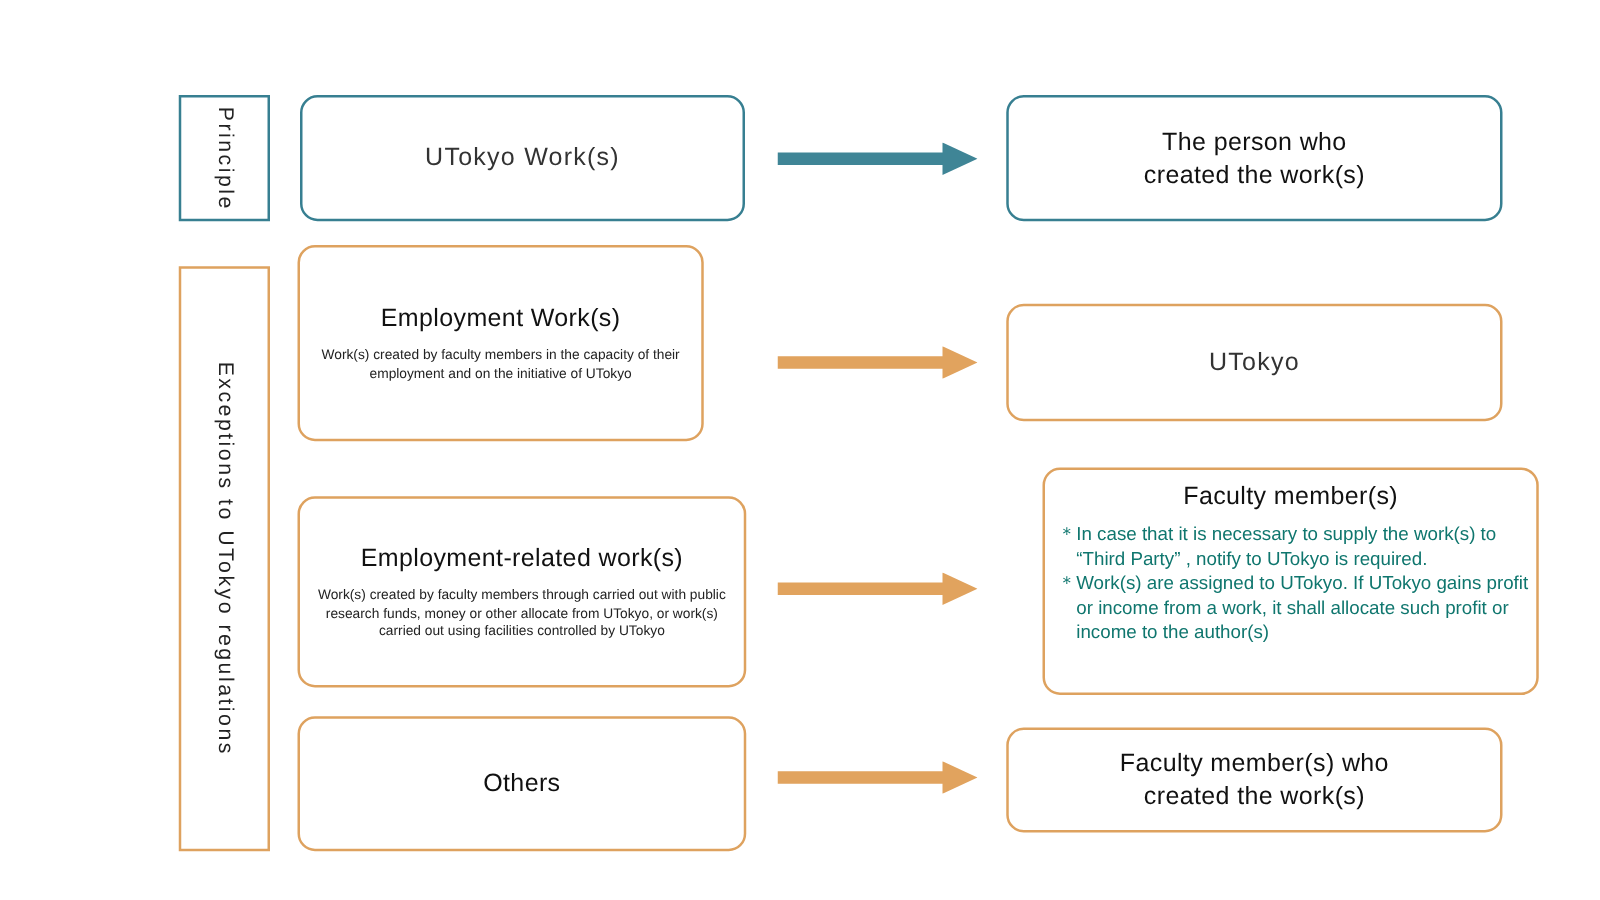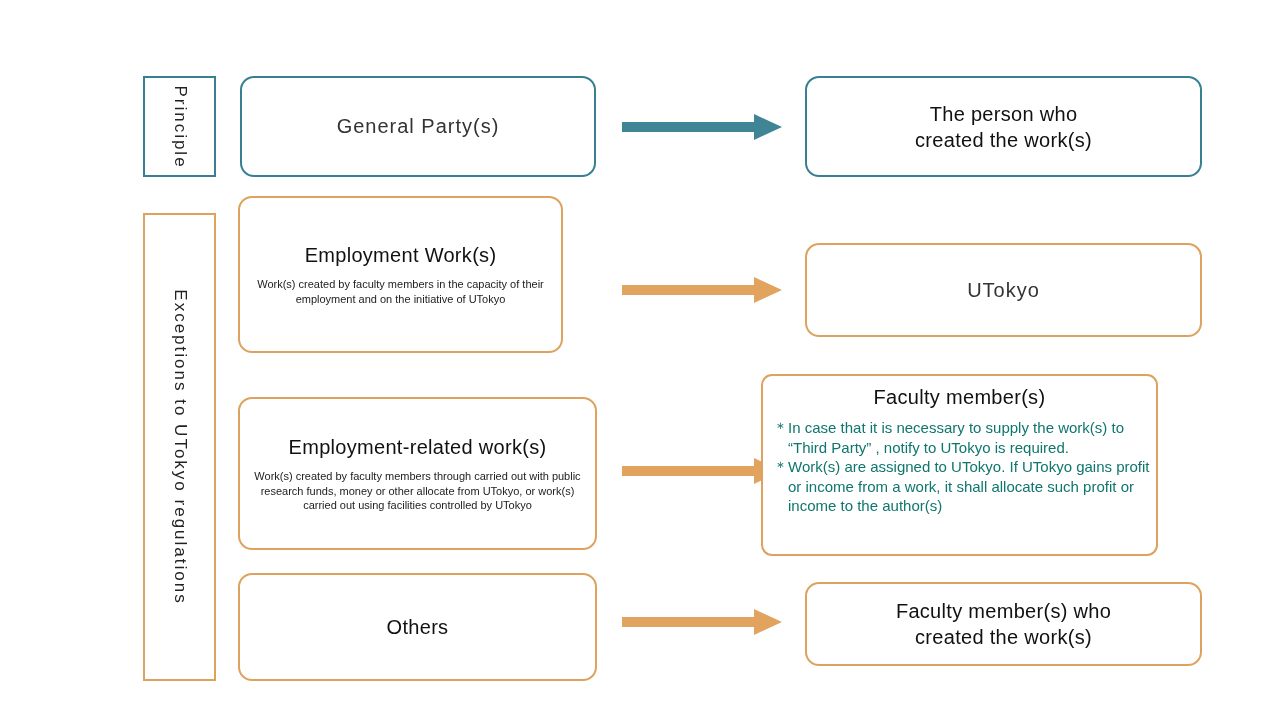--- a/index.html
+++ b/index.html
@@ -52,21 +52,21 @@
 
   <div class="vbox teal" style="left:143px;top:76px;width:73px;height:101px;">
     <span class="vtext">Principle</span>
   </div>
 
   <div class="vbox orange" style="left:143px;top:213px;width:73px;height:468px;">
     <span class="vtext">Exceptions to UTokyo regulations</span>
   </div>
 
   <div class="box teal" style="left:240px;top:76px;width:356px;height:101px;">
-    <span class="plain-title">General Party(s)</span>
+    <span class="plain-title">UTokyo Work(s)</span>
   </div>
 
   <div class="arrow teal" style="left:622px;top:114px;">
     <svg viewBox="0 0 160 26" preserveAspectRatio="none">
       <rect x="0" y="8" width="134" height="10" fill="currentColor"></rect>
       <polygon points="132,0 160,13 132,26" fill="currentColor"></polygon>
     </svg>
   </div>
 
   <div class="box teal" style="left:805px;top:76px;width:397px;height:101px;">
@@ -95,21 +95,21 @@
     <span class="body-text">Work(s) created by faculty members through carried out with public research funds, money or other allocate from UTokyo, or work(s) carried out using facilities controlled by UTokyo</span>
   </div>
 
   <div class="arrow orange" style="left:622px;top:458px;">
     <svg viewBox="0 0 160 26" preserveAspectRatio="none">
       <rect x="0" y="8" width="134" height="10" fill="currentColor"></rect>
       <polygon points="132,0 160,13 132,26" fill="currentColor"></polygon>
     </svg>
   </div>
 
-  <div class="box orange faculty-box" style="left:761px;top:374px;width:397px;height:182px;border-radius:11px;">
+  <div class="box orange faculty-box" style="left:834px;top:374px;width:397px;height:182px;">
     <span class="bold-title">Faculty member(s)</span>
     <div class="notes">
       <div class="note">＊In case that it is necessary to supply the work(s) to “Third Party” , notify to UTokyo is required.</div>
       <div class="note">＊Work(s) are assigned to UTokyo. If UTokyo gains profit or income from a work, it shall allocate such profit or income to the author(s)</div>
     </div>
   </div>
 
   <div class="box orange" style="left:238px;top:573px;width:359px;height:108px;">
     <span class="bold-title">Others</span>
   </div>

